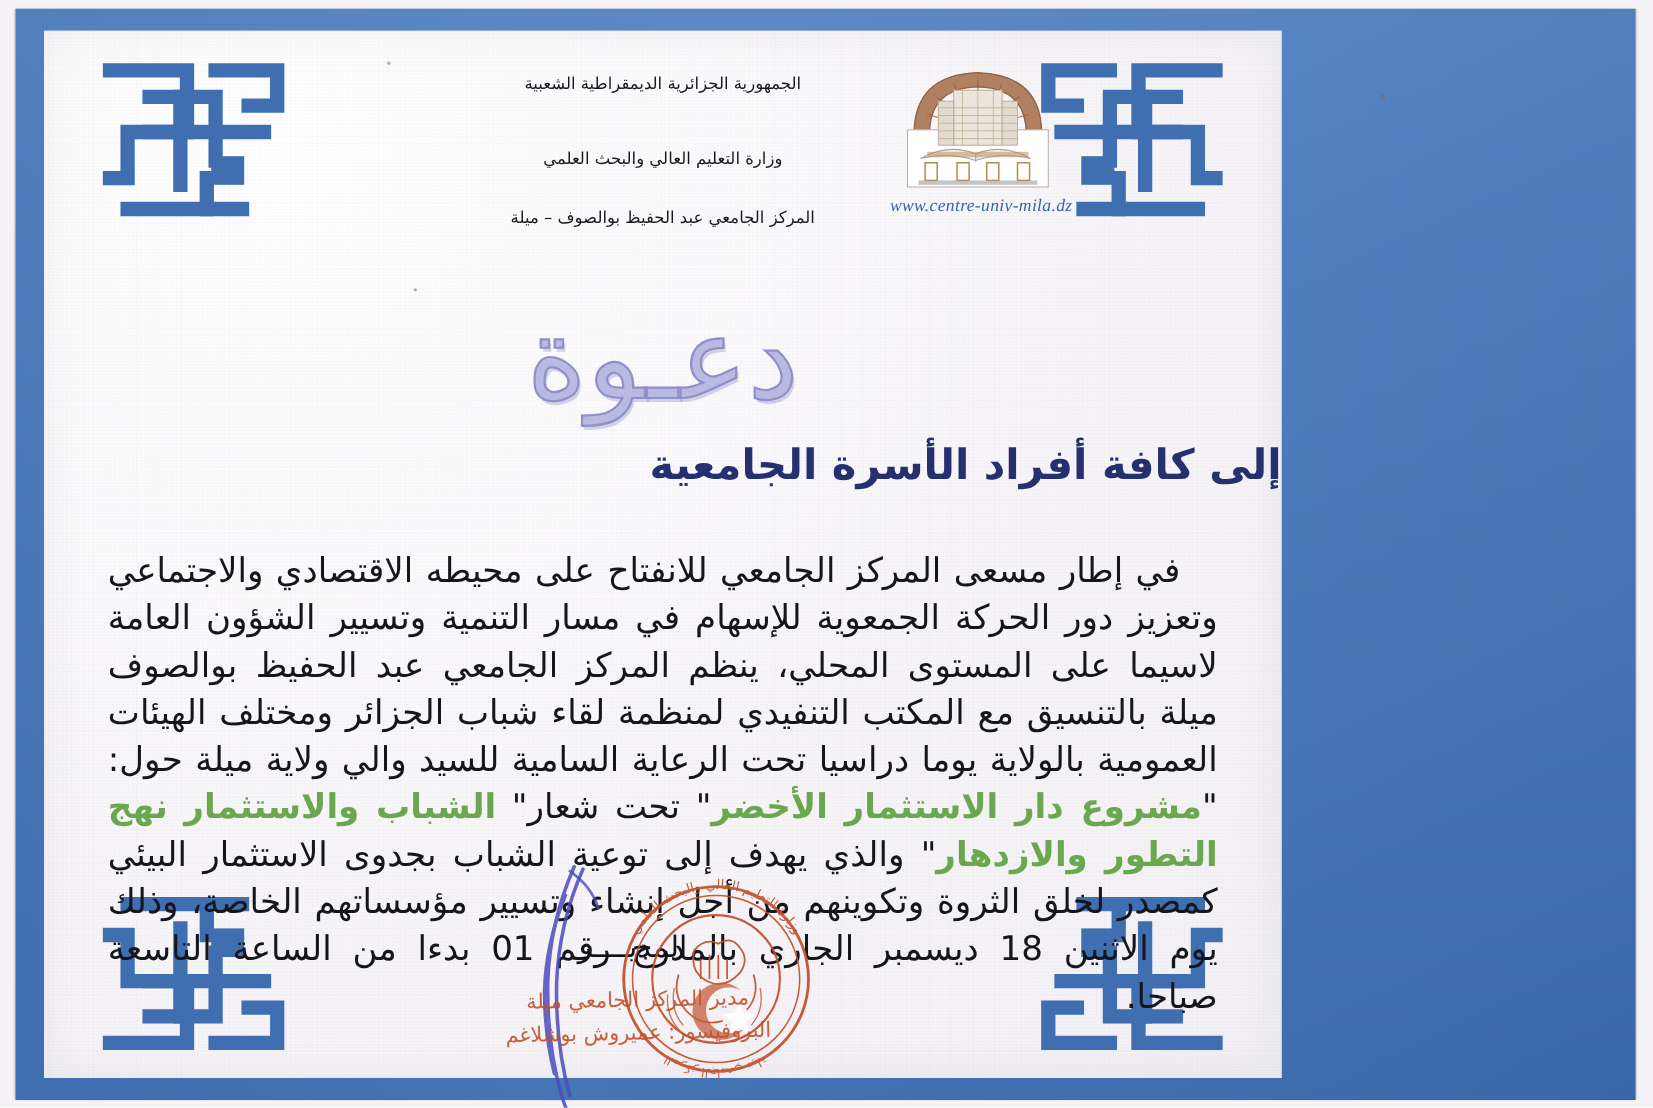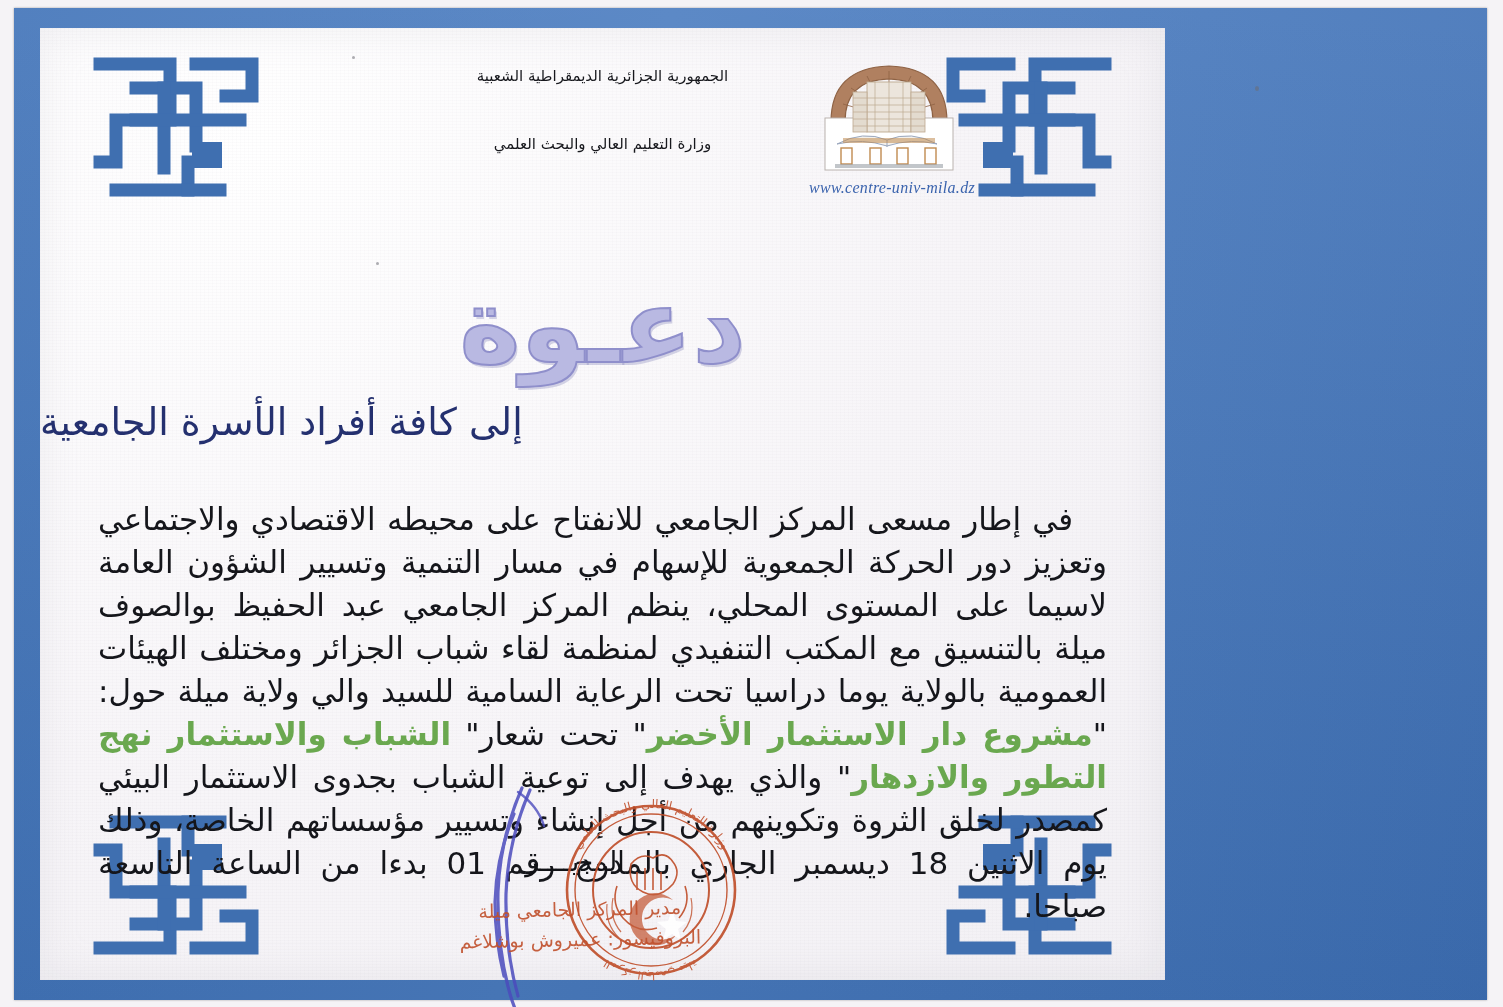--- a/index.html
+++ b/index.html
@@ -117,37 +117,37 @@
 
   
   .title-big {
     position: absolute;
     left: 0; right: 0;
     top: 246px;
     text-align: center;
     font-family: "DejaVu Sans", "Liberation Sans", sans-serif;
     direction: rtl;
     font-size: 104px;
-    font-weight: bold;
+    font-weight: normal;
     letter-spacing: 16px;
     line-height: 1;
     color: #b9b9e2;
     -webkit-text-stroke: 2px #8f8fcb;
     text-shadow: 2px 3px 0 rgba(120,120,180,.30);
   }
 
   .title-sub {
     position: absolute;
     left: 0; right: 0;
     top: 372px;
-    text-align: left;
+    text-align: right;
     font-family: "DejaVu Sans", "Liberation Sans", sans-serif;
     direction: rtl;
     font-size: 38px;
-    font-weight: normal;
+    font-weight: bold;
     color: #24306f;
     letter-spacing: .5px;
   }
 
   
   .body-text {
     position: absolute;
     left: 58px;
     right: 58px;
     top: 470px;
@@ -289,20 +289,21 @@
       </svg>
     </div>
 
     <div class="header">
       <div class="ar-line">الجمهورية الجزائرية الديمقراطية الشعبية</div>
       <div class="h-gap-a"></div>
       <div class="h-gap-b"></div>
       <div class="ar-line">وزارة التعليم العالي والبحث العلمي</div>
       <div class="h-gap-a" style="height:8px"></div>
       <div class="h-gap-c"></div>
+      <div class="center-name">المركز الجامعي عبد الحفيظ  بوالصوف – ميلة</div>
     </div>
 
     <div class="logo-wrap">
       <div class="logo-box">
         <svg viewBox="0 0 152 115" xmlns="http://www.w3.org/2000/svg">
 
           <path d="M18 64 Q18 10 76 8 Q134 10 134 64 L120 64 Q120 22 76 21 Q32 22 32 64 Z" fill="#b08060" stroke="#8e6244" stroke-width="1.2"></path>
           <g stroke="#8e6244" stroke-width="1" fill="none" opacity=".8">
             <path d="M30 46 L44 50"></path>
               <path d="M38 30 L50 38"></path>

